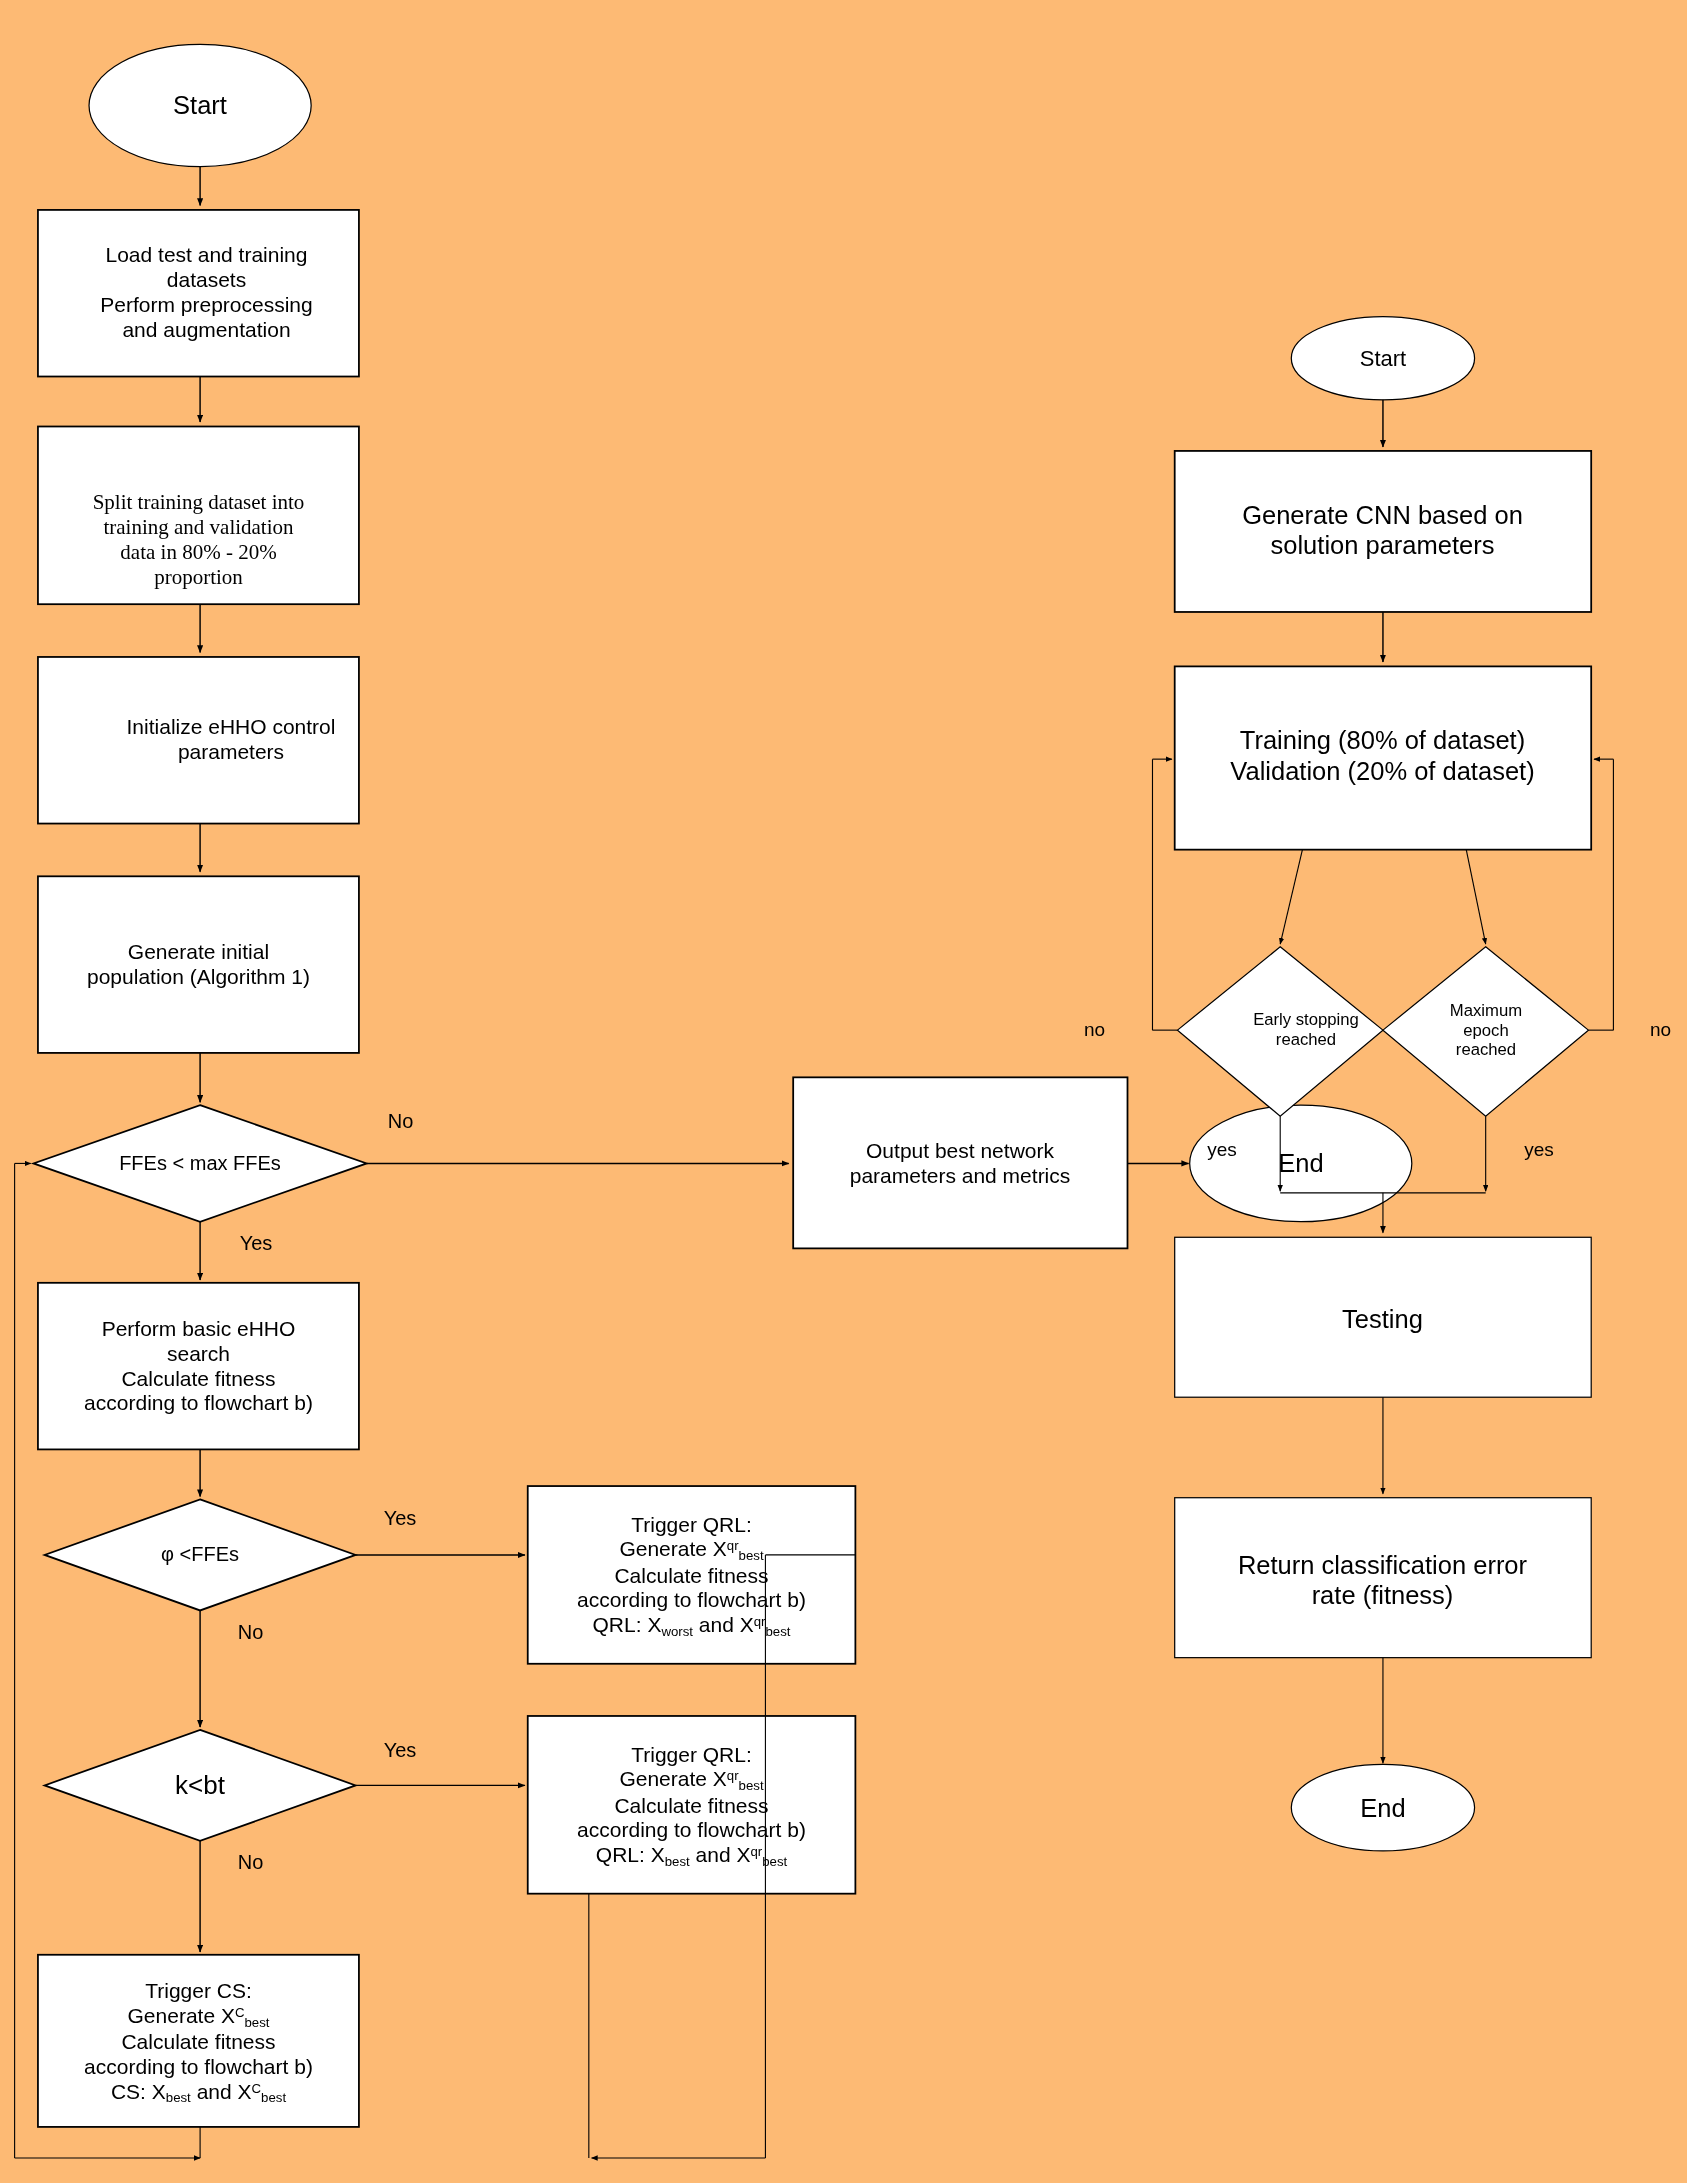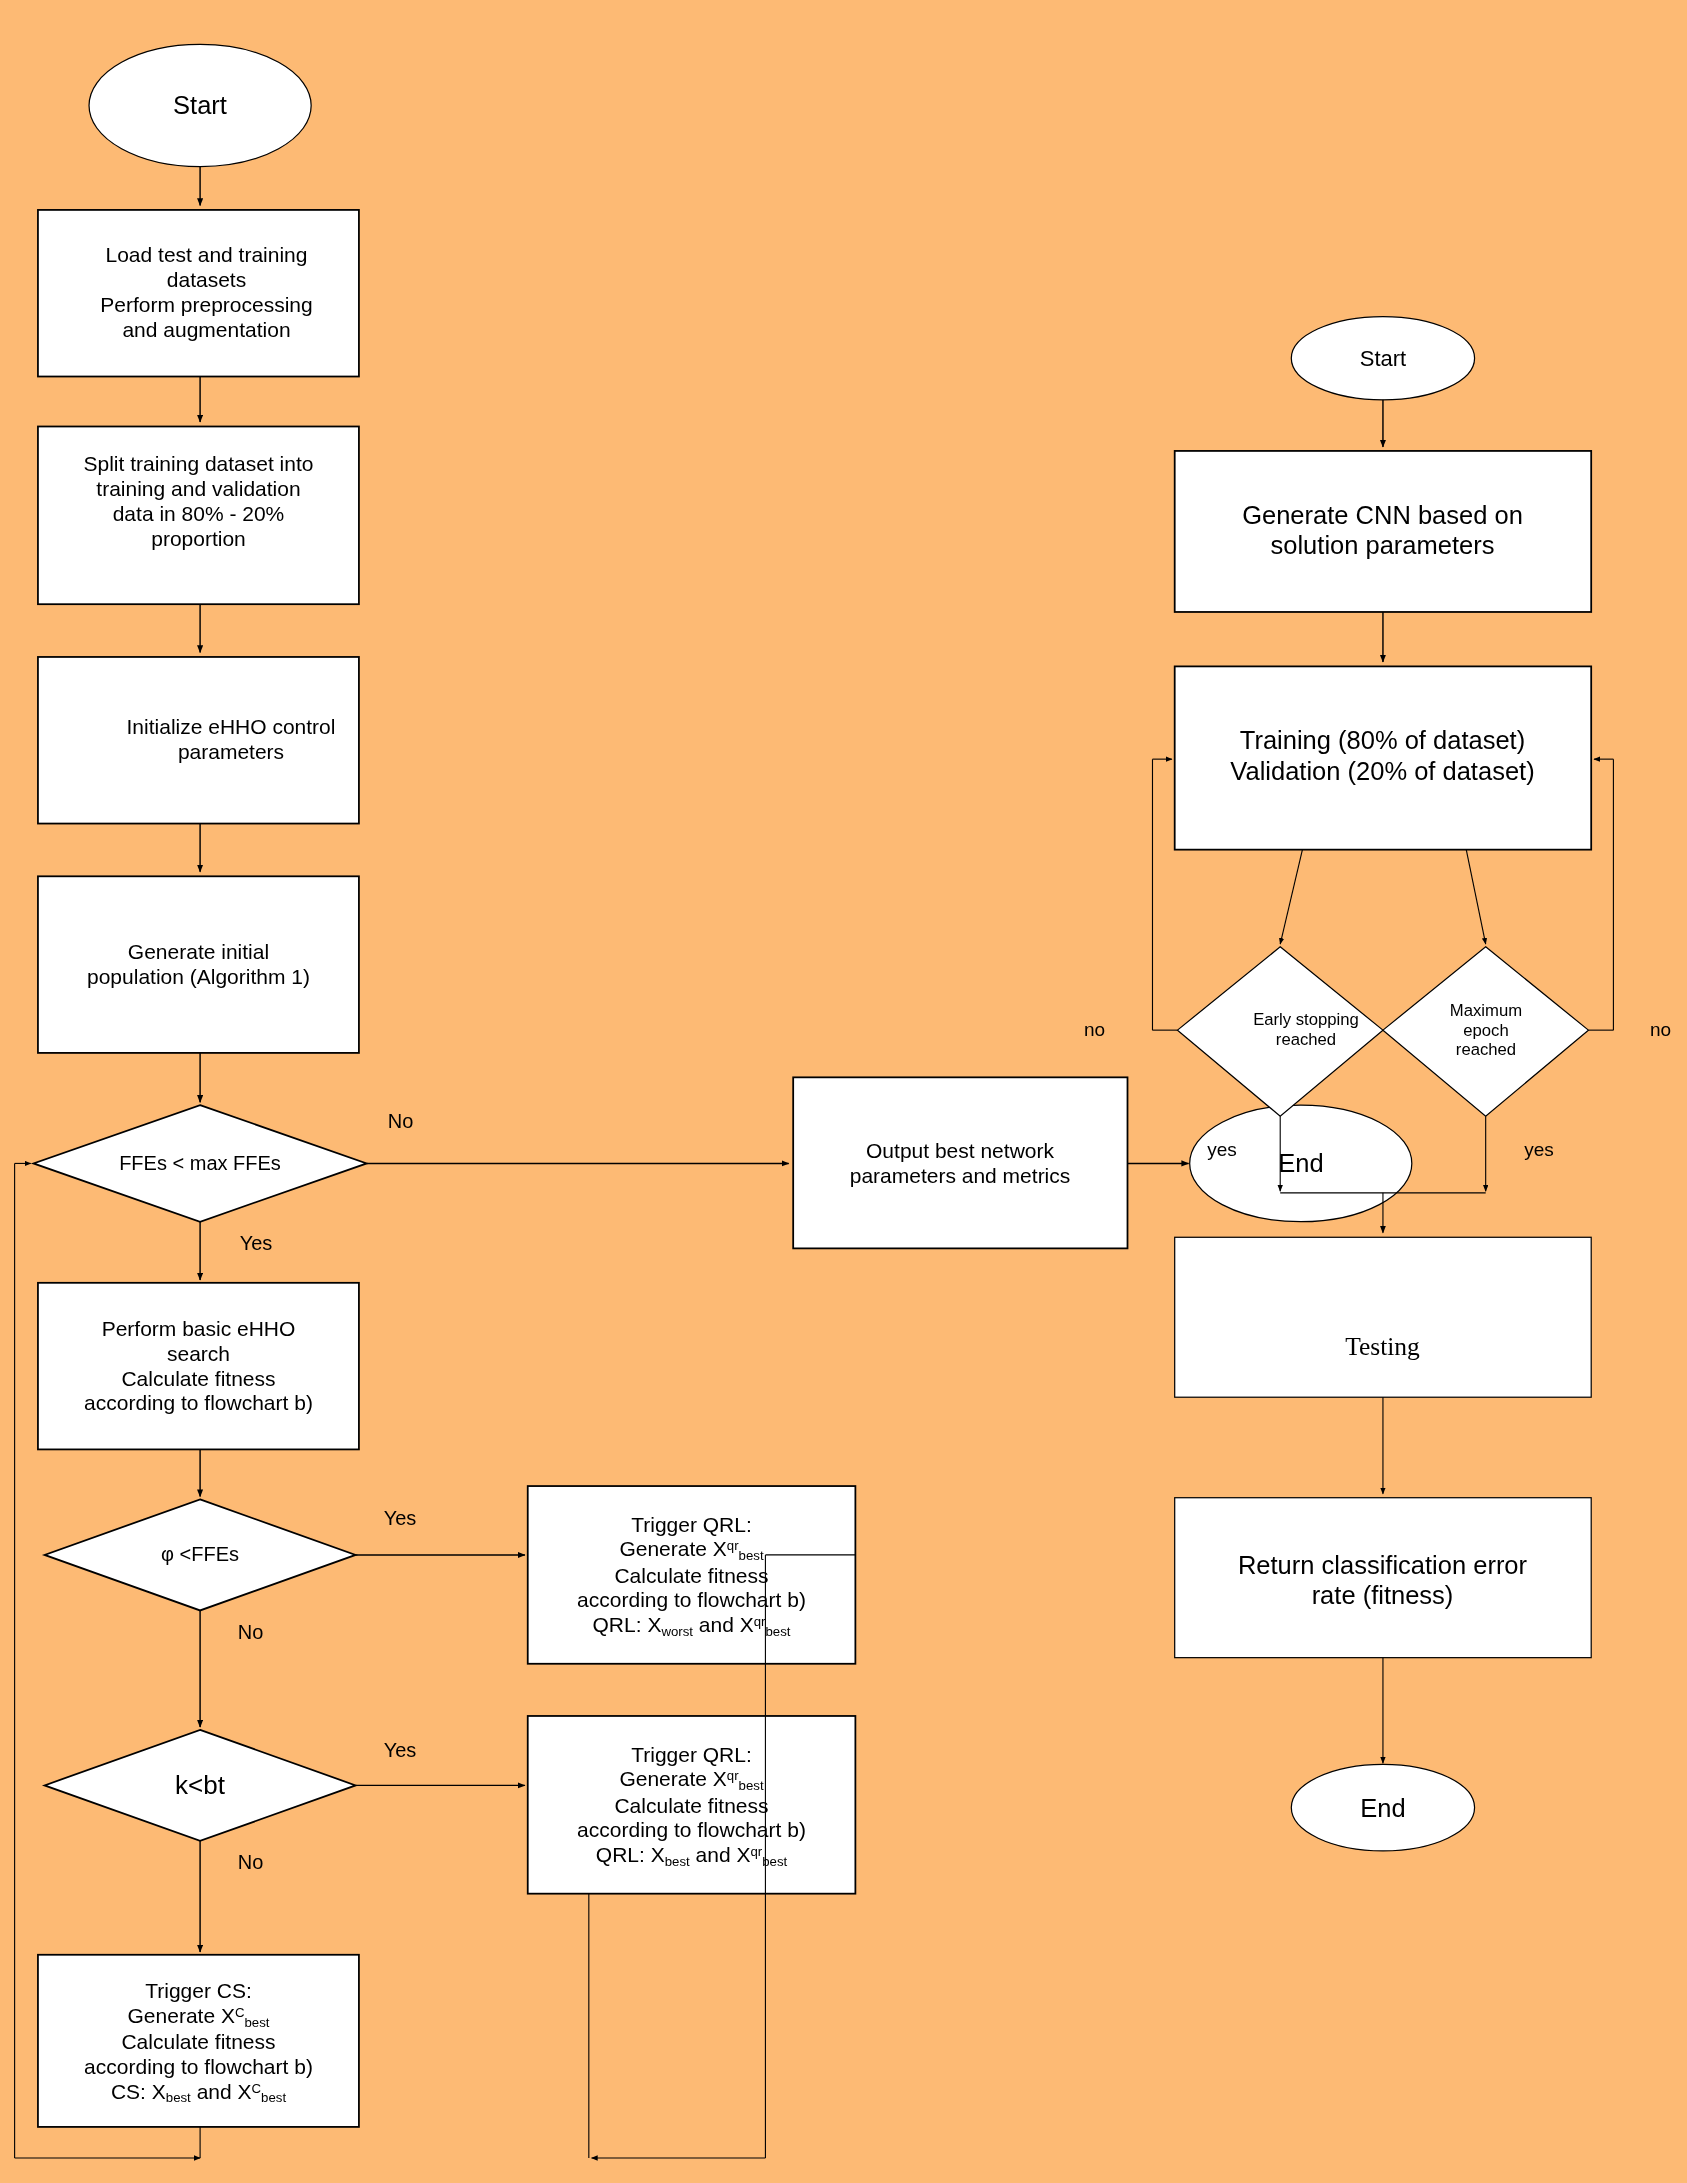--- a/index.html
+++ b/index.html
@@ -128,21 +128,21 @@
   <ellipse class="shape-thin" cx="2490" cy="3255" rx="165" ry="78"></ellipse>
 </svg>
 
 <div class="lbl node-txt f46" style="left:89px;top:83px;width:222px;height:44px;">Start</div>
 
 <div class="lbl node-txt f38" style="left:39px;top:221px;width:319px;height:144px;margin-left:8px;">Load test and training
 datasets
 Perform preprocessing
 and augmentation</div>
 
-<div class="lbl node-txt f38" style="left:39px;top:424px;width:319px;height:156px;">Split training dataset into
+<div class="lbl node-txt f38" style="left:39px;top:462px;width:319px;height:156px;font-family:Liberation Serif, serif;">Split training dataset into
 training and validation
 data in 80% - 20%
 proportion</div>
 
 <div class="lbl node-txt f38" style="left:39px;top:668px;width:288px;height:144px;margin-left:48px;">Initialize eHHO control
 parameters</div>
 
 <div class="lbl node-txt f38" style="left:39px;top:888px;width:319px;height:154px;">Generate initial
 population (Algorithm 1)</div>
 
@@ -196,21 +196,21 @@
 reached</div>
 
 <div class="lbl node-txt f34" style="left:1061px;top:1016px;width:67px;height:28px;">no</div>
 
 <div class="lbl node-txt f34" style="left:1627px;top:1016px;width:67px;height:28px;">no</div>
 
 <div class="lbl node-txt f34" style="left:1183px;top:1136px;width:78px;height:28px;">yes</div>
 
 <div class="lbl node-txt f34" style="left:1500px;top:1136px;width:78px;height:28px;">yes</div>
 
-<div class="lbl node-txt f46" style="left:1177px;top:1328px;width:411px;height:39px;font-family:Liberation Serif, serif;">Testing</div>
+<div class="lbl node-txt f46" style="left:1177px;top:1300px;width:411px;height:39px;">Testing</div>
 
 <div class="lbl node-txt f46" style="left:1177px;top:1519px;width:411px;height:122px;">Return classification error
 rate (fitness)</div>
 
 <div class="lbl node-txt f46" style="left:1294px;top:1789px;width:178px;height:39px;">End</div>
 
 </div>
 
 
 </body></html>

